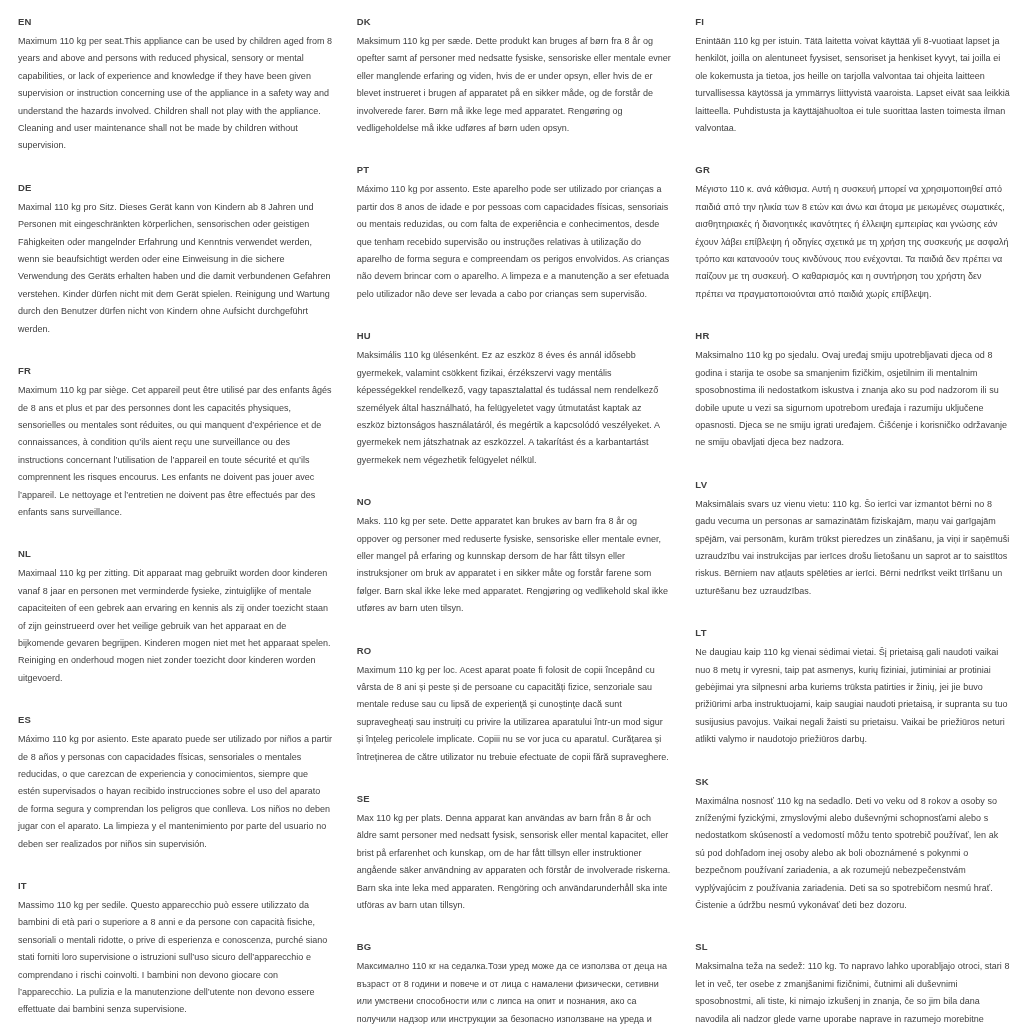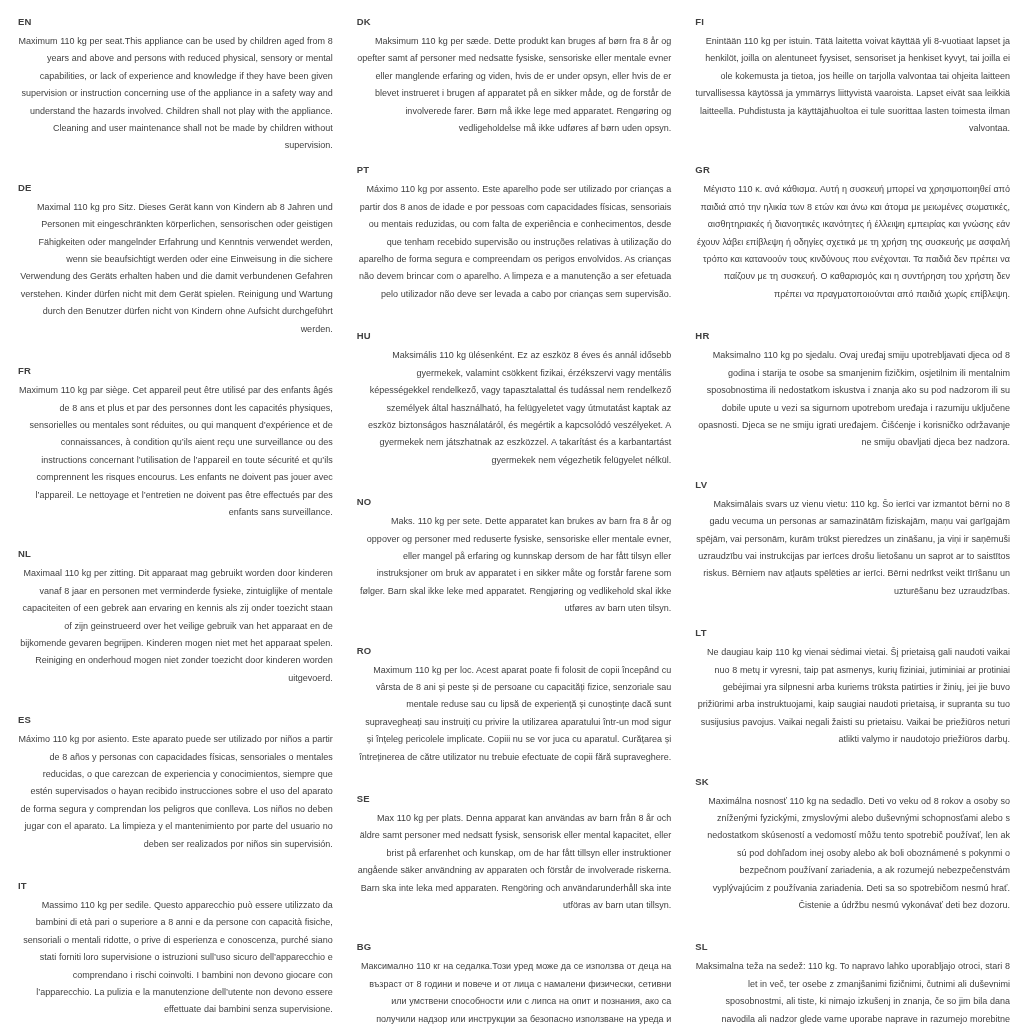--- a/index.html
+++ b/index.html
@@ -32,21 +32,21 @@
     font-size: 9.5px;
     font-weight: bold;
     letter-spacing: 0.2px;
     margin: 0 0 6px 0;
     color: #3f3f3f;
   }
   .lang-text {
     font-size: 9px;
     line-height: 17.4px;
     margin: 0;
-    text-align: right;
+    text-align: left;
     word-spacing: 0.2px;
   }
 </style>
 </head>
 <body>
 
 <div class="manual-page">
 
   <div class="col">
     <section class="lang-block">

